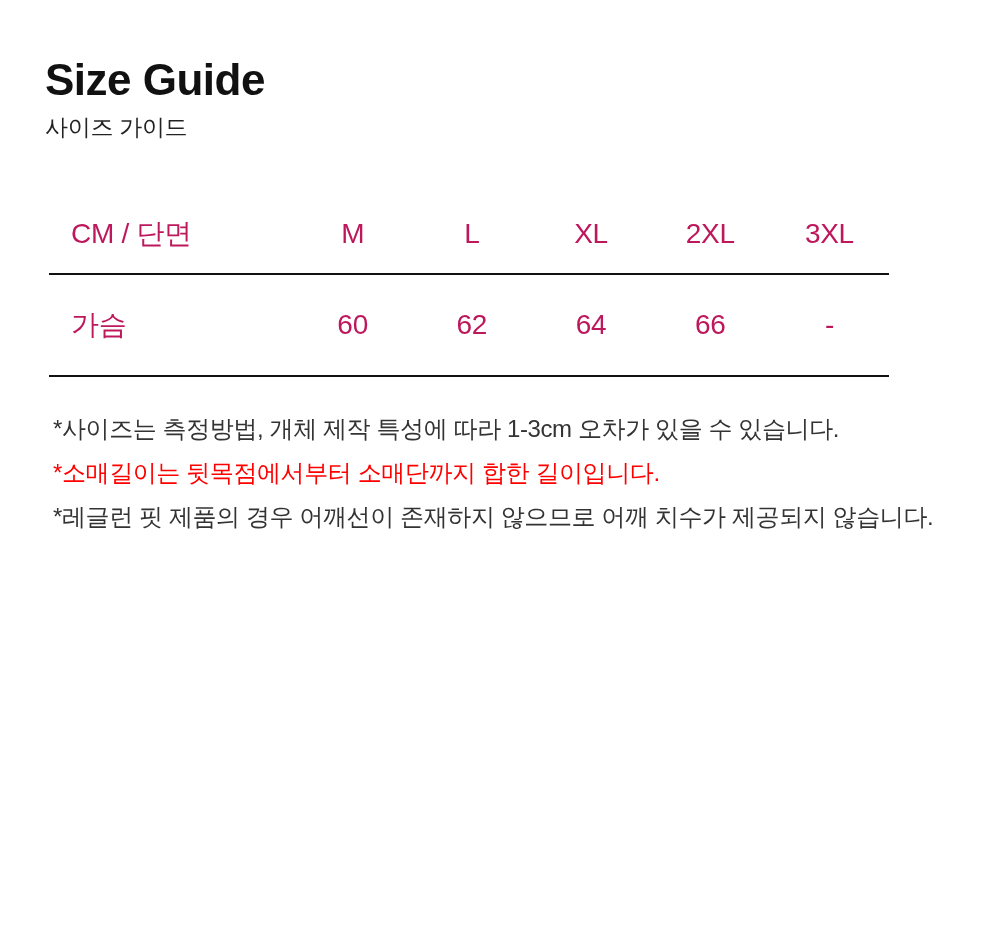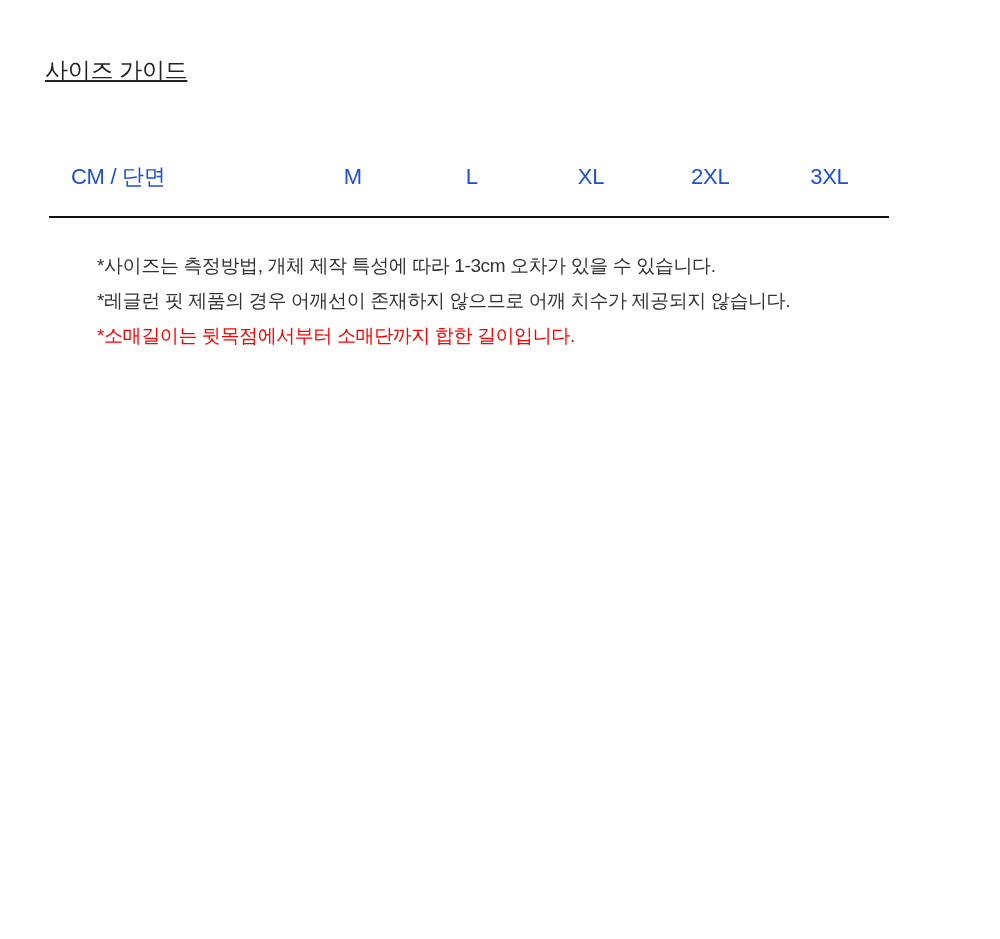--- a/index.html
+++ b/index.html
@@ -28,35 +28,34 @@
     line-height: 1.15;
     margin: 0 0 6px 0;
     color: #111111;
   }
   .subtitle {
     font-size: 23px;
     font-weight: 400;
     color: #222222;
     margin: 0 0 52px 0;
     letter-spacing: -0.3px;
-    text-decoration: underline;
   }
   table.size-table {
     width: 840px;
     border-collapse: collapse;
     table-layout: fixed;
     margin-left: 4px;
   }
   table.size-table col.c0 { width: 215px; }
   table.size-table col.cx { width: 105px; }
   table.size-table th,
   table.size-table td {
-    font-size: 22px;
+    font-size: 28px;
     font-weight: 400;
-    color: #1d4ed8;
+    color: #be185d;
     text-align: center;
     padding: 0;
     height: 100px;
     vertical-align: middle;
     letter-spacing: -0.3px;
   }
   table.size-table th.rowhead,
   table.size-table td.rowhead {
     text-align: left;
     padding-left: 22px;
@@ -66,35 +65,35 @@
     border-bottom: 2px solid #111111;
   }
   table.size-table tbody tr {
     border-bottom: 2px solid #111111;
   }
   .notes {
     margin-top: 30px;
     margin-left: 8px;
   }
   .note {
-    font-size: 19px;
+    font-size: 24px;
     line-height: 1.85;
     color: #333333;
     letter-spacing: -0.4px;
-    margin-left: 44px;
   }
   .note.highlight {
     color: #ff0000;
   }
 </style>
 </head>
 <body>
 
 <div class="page">
 
+  <h1 class="title">Size Guide</h1>
   <div class="subtitle">사이즈 가이드</div>
 
   <table class="size-table">
     <colgroup>
       <col class="c0">
       <col class="cx">
       <col class="cx">
       <col class="cx">
       <col class="cx">
       <col class="cx">
@@ -103,22 +102,30 @@
       <tr>
         <th class="rowhead">CM / 단면</th>
         <th>M</th>
         <th>L</th>
         <th>XL</th>
         <th>2XL</th>
         <th>3XL</th>
       </tr>
     </thead>
     <tbody>
+      <tr>
+        <td class="rowhead">가슴</td>
+        <td>60</td>
+        <td>62</td>
+        <td>64</td>
+        <td>66</td>
+        <td>-</td>
+      </tr>
     </tbody>
   </table>
 
   <div class="notes">
     <div class="note">*사이즈는 측정방법, 개체 제작 특성에 따라 1-3cm 오차가 있을 수 있습니다.</div>
+    <div class="note highlight">*소매길이는 뒷목점에서부터 소매단까지 합한 길이입니다.</div>
     <div class="note">*레글런 핏 제품의 경우 어깨선이 존재하지 않으므로 어깨 치수가 제공되지 않습니다.</div>
-    <div class="note highlight">*소매길이는 뒷목점에서부터 소매단까지 합한 길이입니다.</div>
   </div>
 
 </div>
 
 </body></html>

